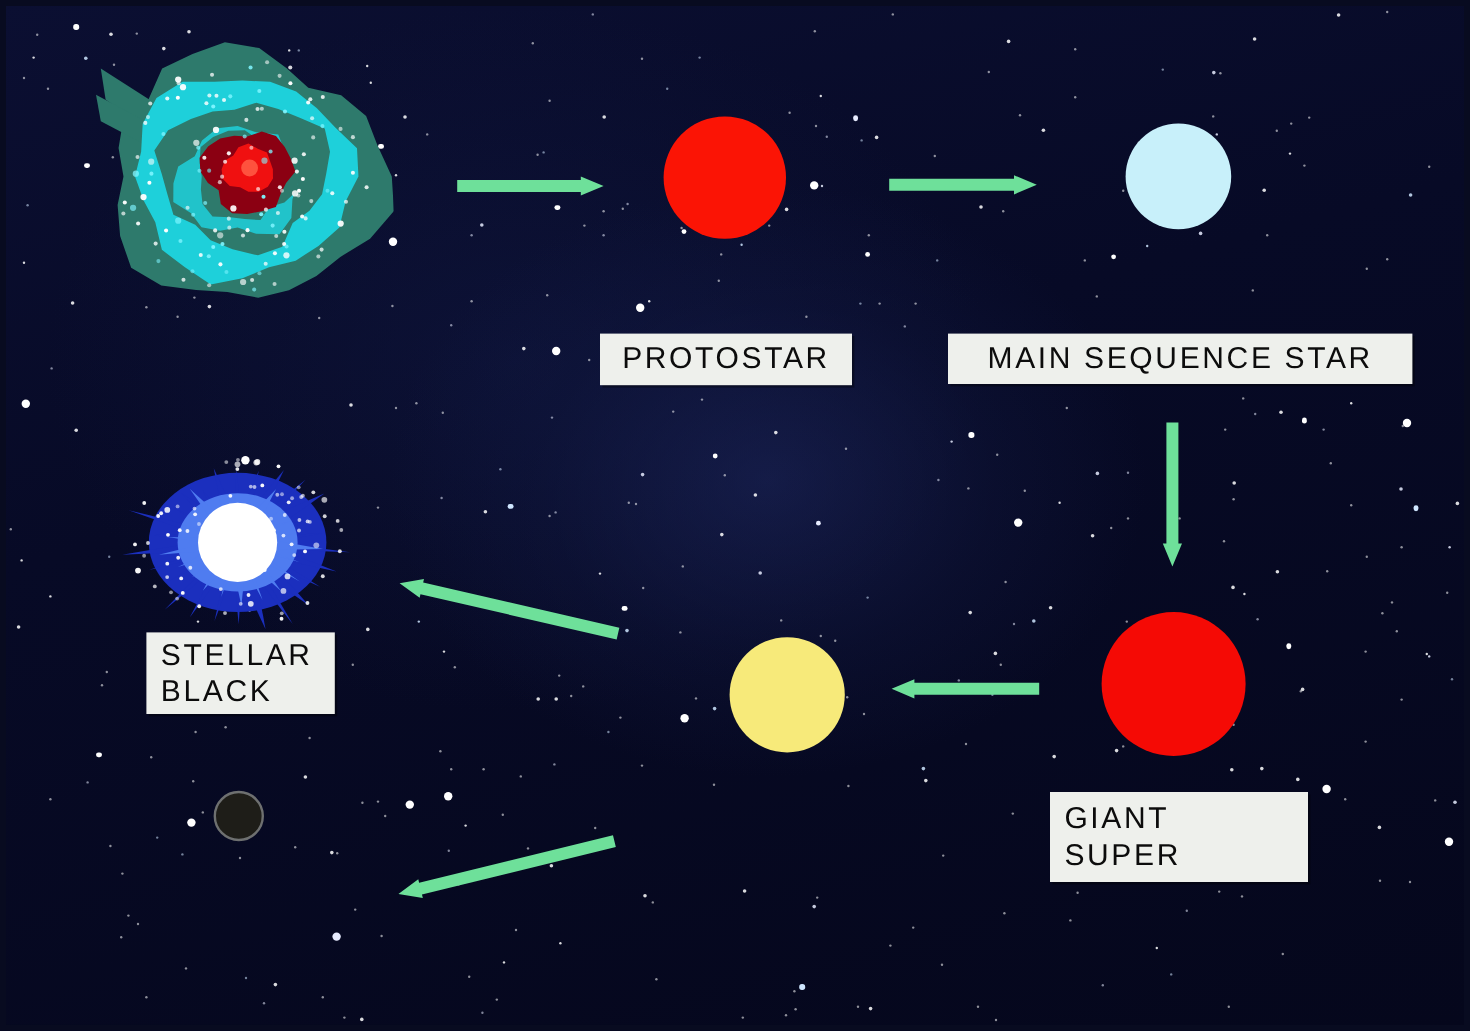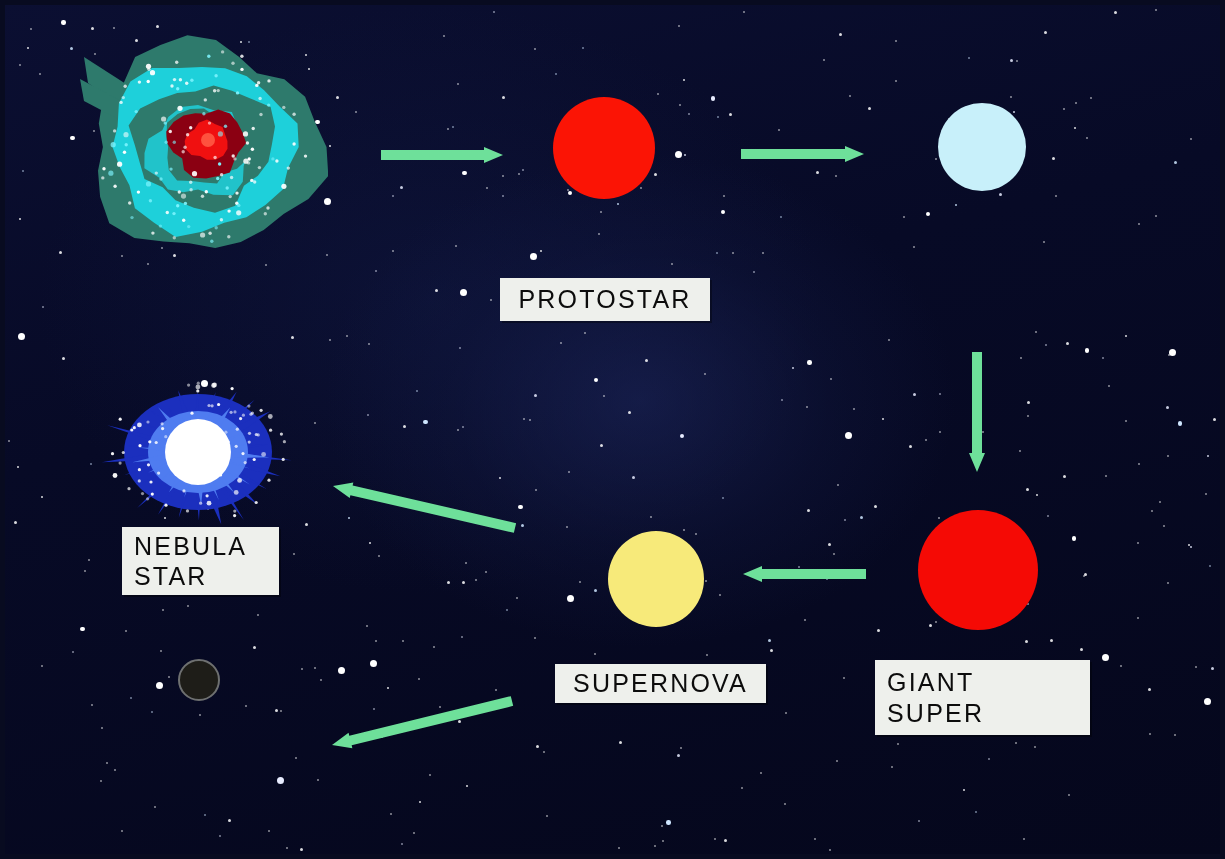--- a/index.html
+++ b/index.html
@@ -781,29 +781,29 @@
           <path d="M 26 28 L 192.29975715040752 28 L 192.29975715040752 25 L 211.29975715040752 33 L 192.29975715040752 41 L 192.29975715040752 38 L 26 38 Z" fill="#6ee09a"></path>
         </svg>
       </div>
     </div>
 
 
   <div class="plate center" id="plate-protostar" style="left: 500px; top: 278px; width: 210px; height: 43px;">
     <span>PROTOSTAR</span>
   </div>
 
+  <div class="plate center" id="plate-mainseq" style="left: 790px; top: 278px; width: 387px; height: 42px;">
+    <span>MAIN  SEQUENCE  STAR</span>
+  </div>
 
   <div class="plate left" id="plate-redgiant" style="left: 875px; top: 660px; width: 215px; height: 75px;">
     <span>GIANT  SUPER</span>
   </div>
 
-  <div class="plate center" id="plate-supernova" style="left: 555px; top: 664px; width: 211px; height: 39px;">
-    <span>SUPERNOVA</span>
-  </div>
 
   <div class="plate left" id="plate-neutron" style="left: 122px; top: 527px; width: 157px; height: 68px;">
-    <span>NEBULA</span>
-    <span>STAR</span>
+    <span>STELLAR</span>
+    <span>BLACK</span>
   </div>
 
 
   <div class="frame"></div>
 </div>
 
 </body></html>

